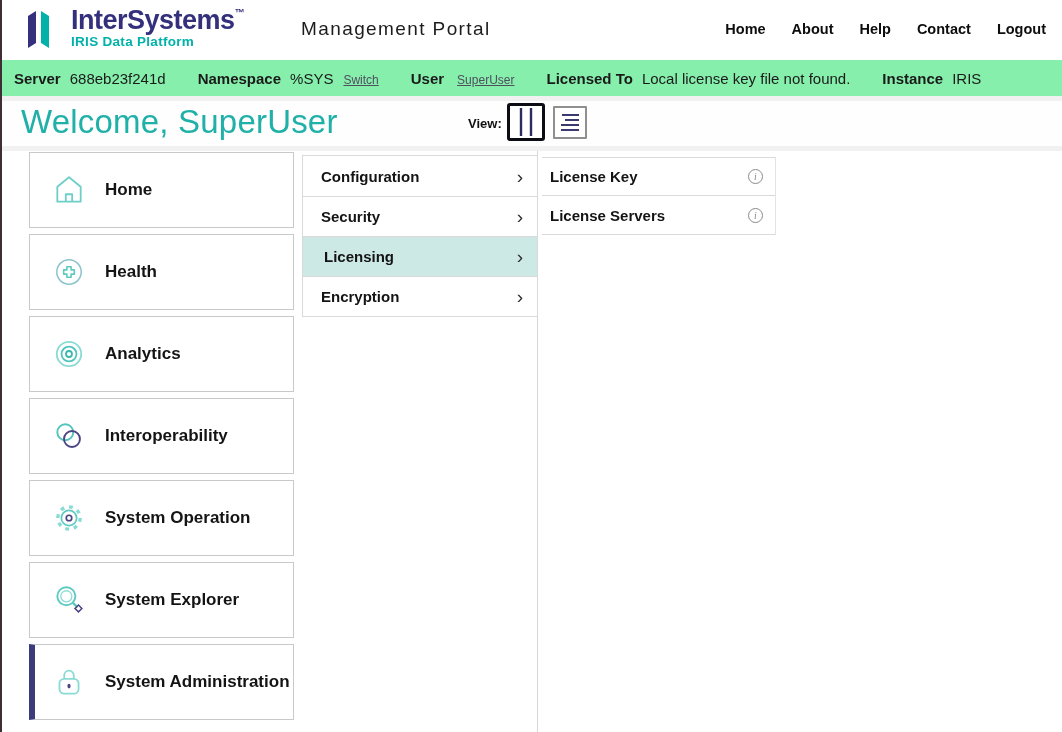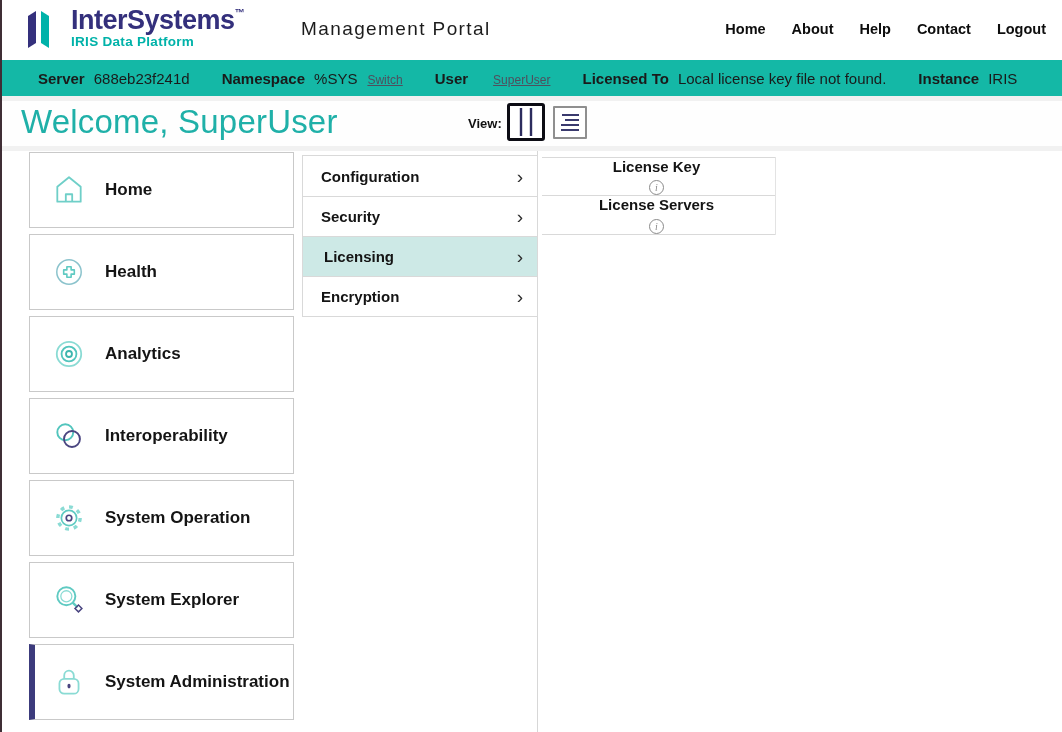--- a/index.html
+++ b/index.html
@@ -13,22 +13,22 @@
   .header { position:absolute; left:0; top:0; width:100%; height:60px; background:#fff; }
   .logo-group { position:absolute; left:22px; top:7px; display:flex; align-items:flex-start;gap:7px; }
   .logo-mark { width:32px; height:46px; margin-right:8px; }
   .logo-text .brand-name { font-size:27px; font-weight:bold; color:#34307c; letter-spacing:-0.5px; line-height:26px; }
   .logo-text .brand-tm { font-size:10px; vertical-align:top; color:#34307c; font-weight:bold; }
   .logo-text .brand-tagline { font-size:13.5px; font-weight:bold; color:#00b2a9; letter-spacing:0.3px; margin-top:1px; }
   .portal-title { position:absolute; left:299px; top:18px; font-size:19px; letter-spacing:1.4px; font-weight:500; color:#1c1c1c;text-align:center; }
   .top-nav { position:absolute; right:16px; top:21px; display:flex; gap:26px; }
   .top-nav a { font-size:14.5px; font-weight:700; color:#0d0d0d; text-decoration:none; cursor:pointer; }
   
-  .info-bar { position:absolute; left:0; top:60px; width:100%; height:36px; background:#14b8a6;
-              display:flex; align-items:center; padding-left:36px; font-size:15px; }
+  .info-bar { position:absolute; left:0; top:60px; width:100%; height:36px; background:#86efac;
+              display:flex; align-items:center; padding-left:12px; font-size:15px; }
   .info-item { margin-right:32px; white-space:nowrap; }
   .info-item b { font-weight:700; margin-right:9px; }
   .mini-link { font-size:12px; color:#4f4f5e; text-decoration:underline; margin-left:10px; cursor:pointer; }
   .band { position:absolute; left:0; width:100%; height:5px; background:#f1f1f1; }
   .band-1 { top:96px; }
   .band-2 { top:146px; }
   
   .welcome-bar { position:absolute; left:0; top:101px; width:100%; height:45px; background:#fefefe; }
   .welcome-title { position:absolute; left:19px; top:2px; font-size:33px; font-weight:500; color:#1fb0a8; letter-spacing:0.2px; }
   .view-label { position:absolute; left:466px; top:15px; font-size:13px; font-weight:700; color:#111; }
@@ -50,21 +50,21 @@
   .menu-panel { position:absolute; left:300px; top:4px; width:236px; border:1px solid #d9d9d9; background:#fff; }
   .menu-item { position:relative; height:40px; display:flex; align-items:center;
                border-top:1px solid #d9d9d9; padding:0 14px 0 18px; cursor:pointer; background:#fff; }
   .menu-item:first-child { border-top:none; }
   .menu-item.selected { background:#cde9e6;padding-left:21px; }
   .menu-label { font-size:15px; font-weight:600; color:#141414; flex:1; }
   .menu-chevron { font-size:19px; color:#2d2d2d; line-height:1; font-weight:400; }
   
   .submenu-panel { position:absolute; left:540px; top:6px; width:234px; border-right:1px solid #e3e3e3; }
   .submenu-item { height:39px; display:flex; align-items:center; border-bottom:1px solid #d9d9d9;
-                  padding:0 12px 0 8px; cursor:pointer; background:transparent;flex-direction:column; }
+                  padding:0 12px 0 8px; cursor:pointer; background:transparent; }
   .submenu-item:first-child { border-top:1px solid #d9d9d9; }
   .submenu-label { font-size:15px; font-weight:600; color:#141414; flex:1; }
   .info-icon { width:15px; height:15px; border:1px solid #8a8a8a; border-radius:50%; color:#8a8a8a;
                font-size:10px; font-style:italic; font-family:"Liberation Serif", serif;
                display:flex; align-items:center; justify-content:center; cursor:pointer; } 
 </style>
 </head>
 <body>
 
 <div class="header">
@@ -91,21 +91,21 @@
 </div>
 
 <div class="info-bar">
   <div class="info-item">
     <b>Server</b><span>688eb23f241d</span>
   </div>
   <div class="info-item">
     <b>Namespace</b><span>%SYS</span><span class="mini-link">Switch</span>
   </div>
   <div class="info-item">
-    <b>User</b><span class="mini-link" style="margin-left:16px;">SuperUser</span>
+    <b>User</b><span class="mini-link" style="margin-left:4px;">SuperUser</span>
   </div>
   <div class="info-item">
     <b>Licensed To</b><span>Local license key file not found.</span>
   </div>
   <div class="info-item">
     <b>Instance</b><span>IRIS</span>
   </div>
 </div>
 
 <div class="band band-1"></div>

